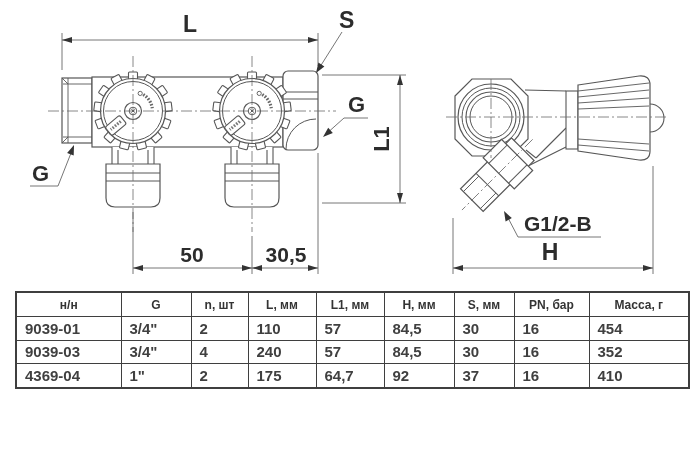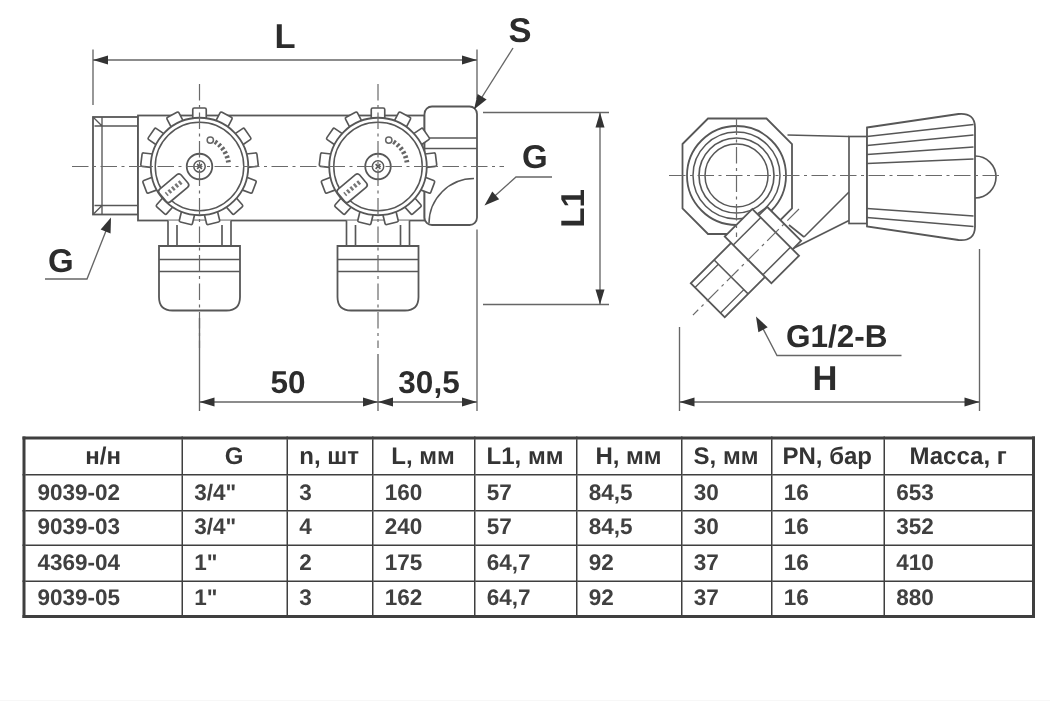--- a/index.html
+++ b/index.html
@@ -5,21 +5,21 @@
   html,body{margin:0;padding:0;}
   body{background:#e9e9e9;font-family:"Liberation Sans",sans-serif;}
   .stage{position:relative;width:700px;height:467px;background:#ffffff;overflow:hidden;}
   svg{position:absolute;left:0;top:0;}
   svg text{font-family:"Liberation Sans",sans-serif;font-weight:bold;fill:#2c2c2c;}
   .spec-table-wrap{position:absolute;left:15px;top:291px;}
   table{border-collapse:collapse;table-layout:fixed;width:673px;
         font-size:15px;color:#3a3a3a;background:#fff;}
   table,th,td{border:1.6px solid #3f3f3f;}
   table{border-width:2.5px;}
-  th{font-weight:bold;font-size:16px;text-align:center;height:21px;padding:1px 2px;color:#343434;}
+  th{font-weight:bold;font-size:12px;text-align:center;height:21px;padding:1px 2px;color:#343434;}
   td{height:20.5px;padding:1px 2px 1px 8px;text-align:left;font-weight:bold;color:#404040;}
 </style>
 </head>
 <body>
 
 <div class="stage">
 
   <svg width="700" height="290" viewBox="0 0 700 290">
     <defs>
       <g id="outletDrum">
@@ -215,29 +215,29 @@
           <th>L, мм</th>
           <th>L1, мм</th>
           <th>H, мм</th>
           <th>S, мм</th>
           <th>PN, бар</th>
           <th>Масса, г</th>
         </tr>
       </thead>
       <tbody>
         <tr>
-          <td>9039-02</td>
+          <td>9039-01</td>
           <td>3/4"</td>
-          <td>3</td>
-          <td>160</td>
+          <td>2</td>
+          <td>110</td>
           <td>57</td>
           <td>84,5</td>
           <td>30</td>
           <td>16</td>
-          <td>653</td>
+          <td>454</td>
         </tr>
         <tr>
           <td>9039-03</td>
           <td>3/4"</td>
           <td>4</td>
           <td>240</td>
           <td>57</td>
           <td>84,5</td>
           <td>30</td>
           <td>16</td>
@@ -247,27 +247,16 @@
           <td>4369-04</td>
           <td>1"</td>
           <td>2</td>
           <td>175</td>
           <td>64,7</td>
           <td>92</td>
           <td>37</td>
           <td>16</td>
           <td>410</td>
         </tr>
-        <tr>
-          <td>9039-05</td>
-          <td>1"</td>
-          <td>3</td>
-          <td>162</td>
-          <td>64,7</td>
-          <td>92</td>
-          <td>37</td>
-          <td>16</td>
-          <td>880</td>
-        </tr>
       </tbody>
     </table>
   </div>
 </div>
 
 </body></html>

